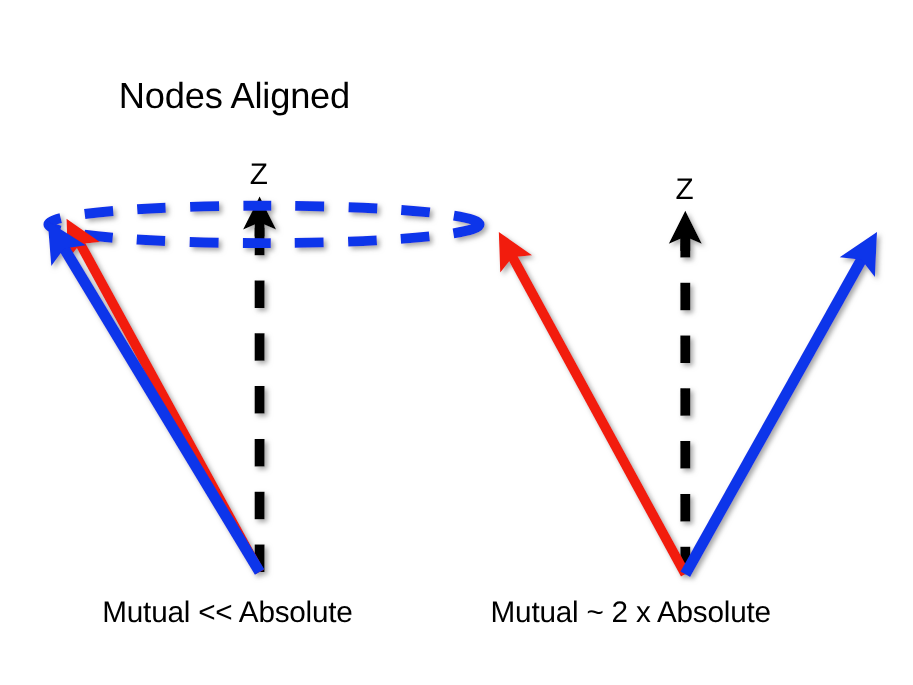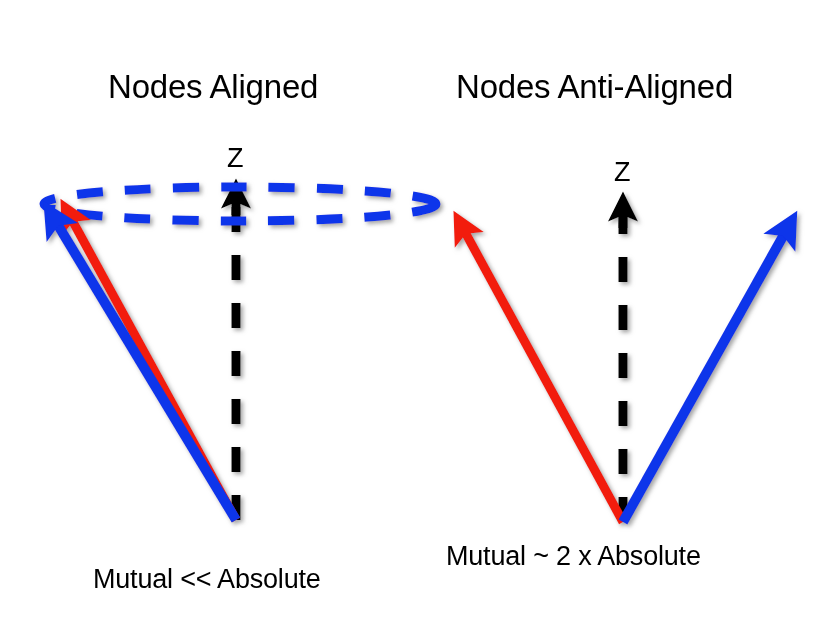--- a/index.html
+++ b/index.html
@@ -44,21 +44,21 @@
   }
   .axis-label {
     position: absolute;
     font-size: 27px;
     font-weight: 400;
     color: #000000;
     white-space: nowrap;
   }
   #title-left   { left: 108px; top: 68px; }
   #title-right  { left: 456px; top: 68px; }
-  #caption-left { left: 93px;  top: 564px; }
+  #caption-left { left: 93px;  top: 541px; }
   #caption-right{ left: 446px; top: 541px; }
   #zlabel-left  { left: 227px; top: 143px; }
   #zlabel-right { left: 614px; top: 157px; }
 </style>
 </head>
 <body>
 
 <div id="figure">
 
   <svg viewBox="0 0 830 623" xmlns="http://www.w3.org/2000/svg">
@@ -95,21 +95,20 @@
       <line x1="623" y1="228" x2="623" y2="203" stroke="#000000" stroke-width="9" marker-end="url(#arrowBlack)"></line>
 
       <line x1="623" y1="522" x2="459" y2="221" stroke="#F21B0A" stroke-width="9" stroke-linecap="butt" marker-end="url(#arrowRed)"></line>
 
       <line x1="623" y1="522" x2="791" y2="222" stroke="#1134EA" stroke-width="10" stroke-linecap="butt" marker-end="url(#arrowBlue)"></line>
     </g>
   </svg>
 
   <div class="panel-title" id="title-left">Nodes Aligned</div>
 
-  <div class="panel-title" id="title-right">Nodes Anti-Aligned</div>
 
   <div class="axis-label" id="zlabel-left">Z</div>
 
   <div class="axis-label" id="zlabel-right">Z</div>
 
   <div class="caption" id="caption-left">Mutual &lt;&lt; Absolute</div>
 
   <div class="caption" id="caption-right">Mutual ~ 2 x Absolute</div>
 
 </div>

